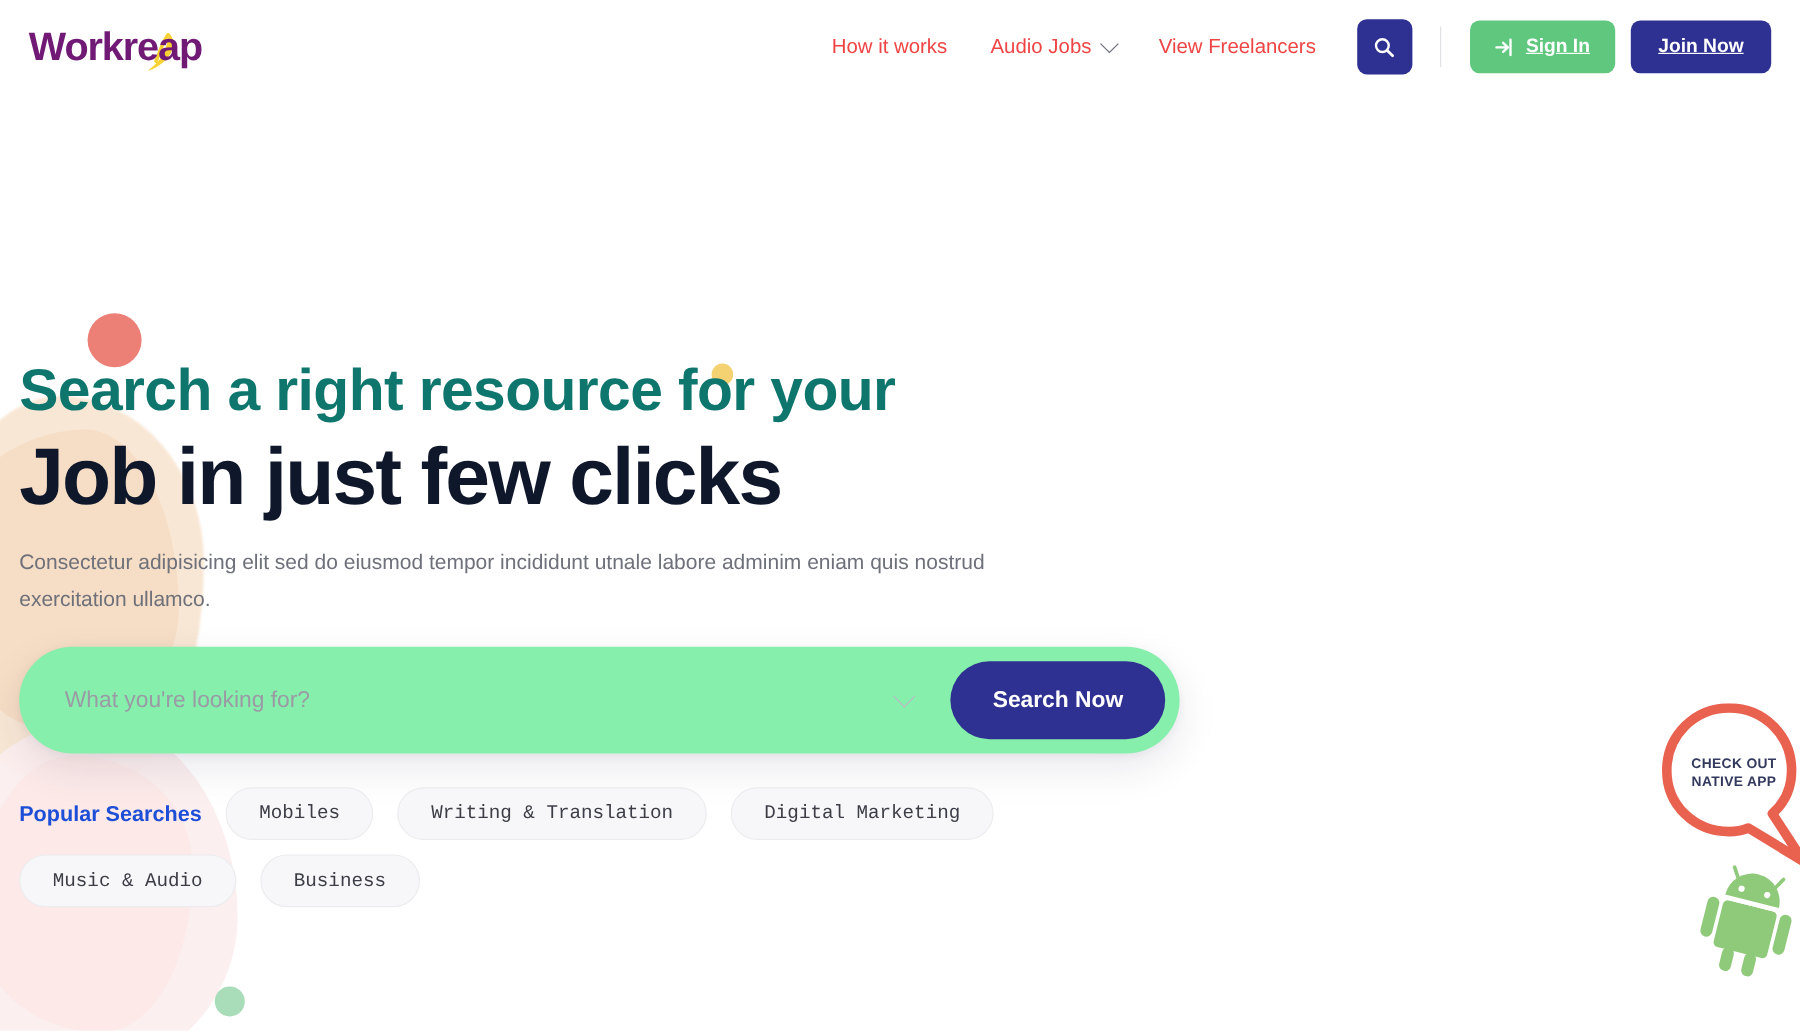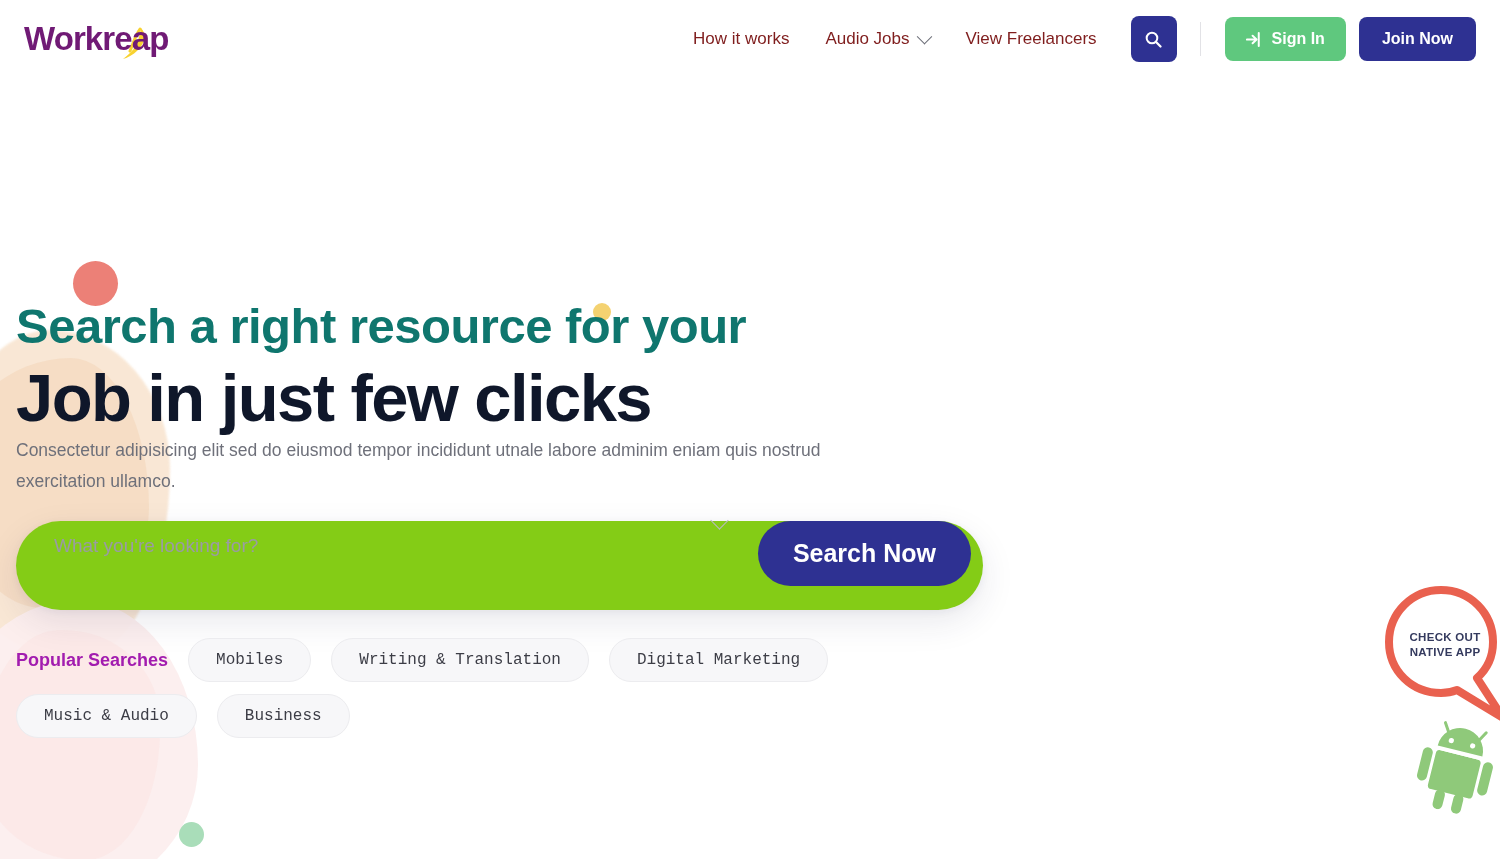--- a/index.html
+++ b/index.html
@@ -106,21 +106,21 @@
   .logo-text { position: relative; z-index: 1; }
 
   .nav {
     margin-left: auto;
     display: flex;
     align-items: center;
     gap: 0;
   }
   .nav-link {
     font-size: 17px;
-    color: #7f1d1d;
+    color: #ef4444;
     padding: 0 18px;
     text-decoration: none;
     white-space: nowrap;
     display: flex;
     align-items: center;
     gap: 9px;
     cursor: pointer;
   }
 
   .chev {
@@ -158,20 +158,21 @@
     font-size: 16px;
     font-weight: 700;
     color: #ffffff;
     height: 44px;
     padding: 0 21px;
     display: flex;
     align-items: center;
     gap: 9px;
     cursor: pointer;
     white-space: nowrap;
+    text-decoration: underline;
   }
   .btn-signin { background: #5fc87e; }
   .btn-join   { background: #2e3192; margin-left: 13px; padding: 0 23px; }
 
   
   .hero {
     position: relative;
     z-index: 3;
     padding-left: 16px;
     padding-top: 222px;
@@ -189,36 +190,38 @@
     font-size: 67px;
     font-weight: 700;
     color: #0f172a;
     letter-spacing: -1.6px;
     line-height: 1.12;
     margin-top: 7px;
     white-space: nowrap;
   }
 
   .hero-sub {
+    margin-top: 18px;
     font-size: 17.5px;
     line-height: 1.78;
     color: #6e707a;
     max-width: 880px;
   }
 
   
   .search-panel {
     position: relative;
     margin-top: 24px;
     width: 967px;
     height: 89px;
-    background: #84cc16;
+    background: #86efac;
     border-radius: 46px;
     box-shadow: 0 12px 34px rgba(40,40,80,.10), 0 2px 8px rgba(40,40,80,.05);
     display: flex;
+    align-items: center;
     padding: 0 12px 0 38px;
     z-index: 4;
   }
   .search-input {
     flex: 1;
     border: none;
     outline: none;
     background: transparent;
     font-family: "Liberation Sans", sans-serif;
     font-size: 19px;
@@ -238,42 +241,42 @@
     flex: none;
   }
 
   .btn-search-now {
     background: #2e3192;
     color: #fff;
     border: none;
     border-radius: 34px;
     height: 65px;
     padding: 0 35px;
-    font-size: 25px;
+    font-size: 19px;
     font-weight: 700;
     cursor: pointer;
     white-space: nowrap;
     font-family: "Liberation Sans", sans-serif;
   }
 
   
   .popular {
     position: relative;
     z-index: 4;
     margin-top: 28px;
     display: flex;
     flex-wrap: wrap;
     align-items: center;
     gap: 12px 20px;
     max-width: 960px;
   }
   .popular-label {
     font-size: 18px;
     font-weight: 700;
-    color: #a21caf;
+    color: #1d4ed8;
     white-space: nowrap;
   }
   .tag {
     background: #f7f7f9;
     border: 1px solid #ececef;
     border-radius: 26px;
     padding: 13px 27px;
     font-size: 16px;
     color: #3c3d46;
     white-space: nowrap;

